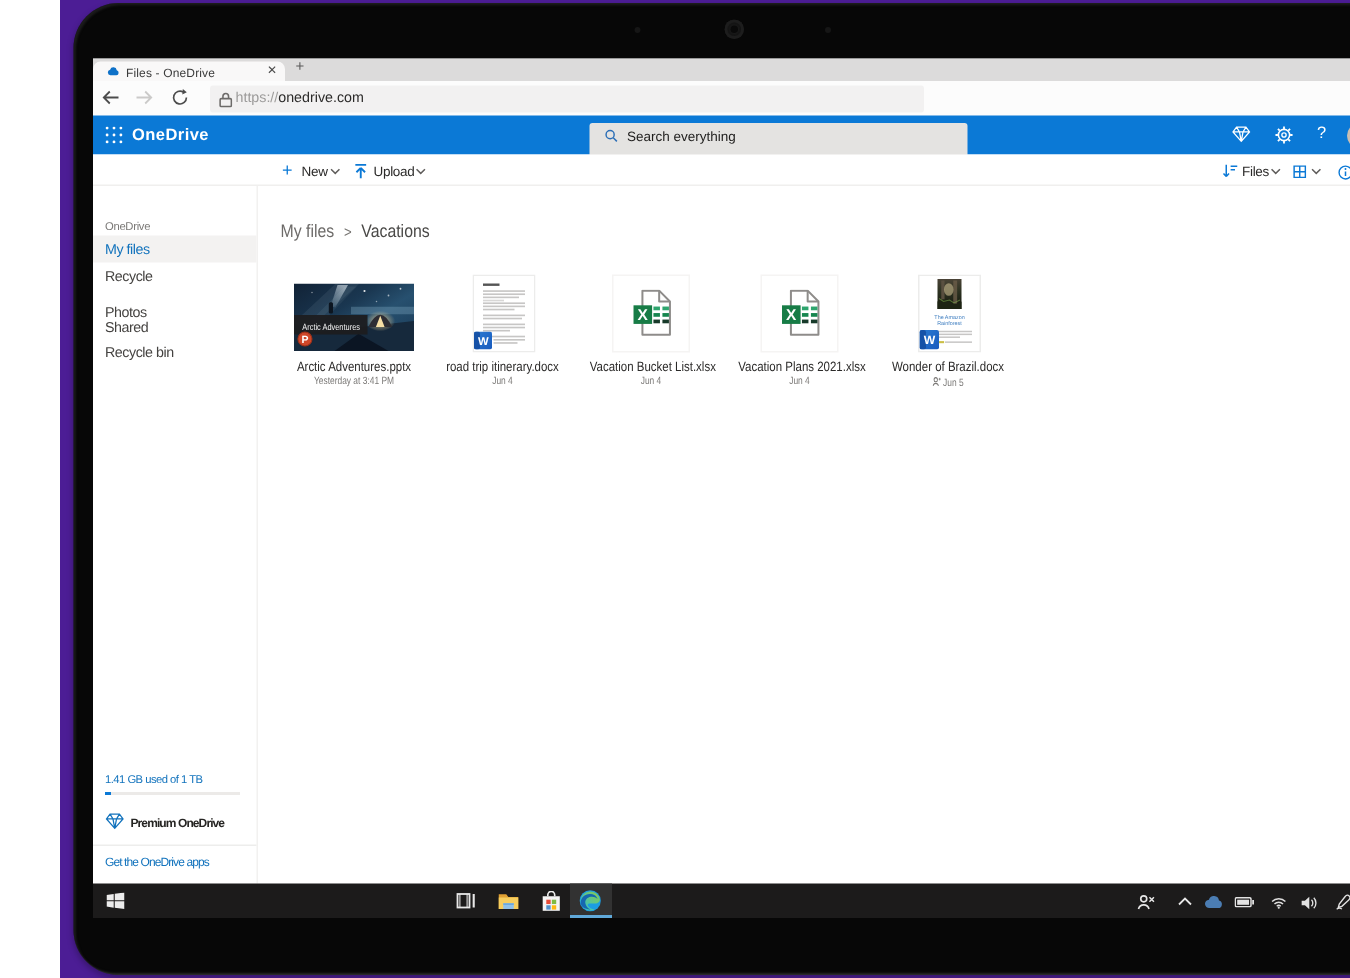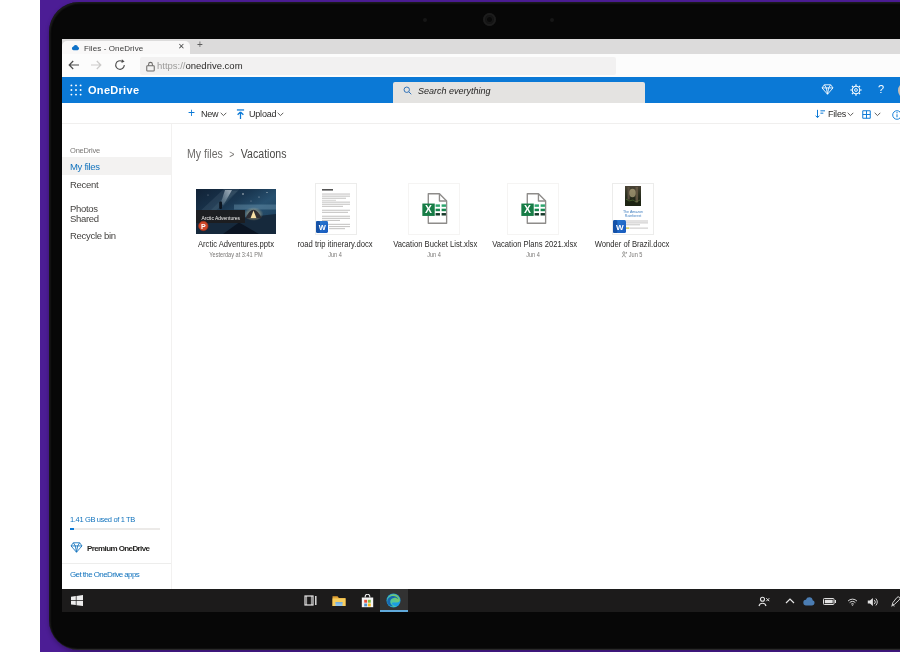--- a/index.html
+++ b/index.html
@@ -19,21 +19,21 @@
   #tab .close { position:absolute; left:116px; top:1px; font-size:8px; color:#4a4a4a; }
   #newtab { position:absolute; left:135px; top:0px; font-size:10px; color:#5c5c5c; font-weight:400;}
   #addrbar { position:absolute; left:0; top:15px; width:856px; height:23px; background:#fcfcfc; }
   #urlfield { position:absolute; left:78px; top:2.5px; width:476px; height:18px; background:#f2f1f1; border-radius:2px; }
   #url { position:absolute; left:95px; top:6px; font-size:9.5px; color:#9c9b9a; }
   #url b { color:#2b2a29; font-weight:400; }
 
   
   #bluebar { position:absolute; left:0; top:38px; width:856px; height:26px; background:#0b79d6; }
   #odtitle { position:absolute; left:26px; top:6.5px; color:#fff; font-weight:700; font-size:11px; letter-spacing:0.3px; }
-  #search { position:absolute; left:331px; top:5px; width:252px; height:32px; background:#e4e3e1; border-radius:2px;font-style:italic; }
+  #search { position:absolute; left:331px; top:5px; width:252px; height:32px; background:#e4e3e1; border-radius:2px; }
   #search span { position:absolute; left:25px; top:3.5px; font-size:9px; color:#1f1e1d; }
   #qmark { position:absolute; left:816px; top:6px; color:#fff; font-size:11px; font-weight:400;}
 
   
   #toolbar { position:absolute; left:0; top:64px; width:856px; height:21px; background:#fff; border-bottom:1px solid #f0efee; }
   #molly { position:absolute; left:8px; top:22px; font-size:9px; color:#777573; letter-spacing:-0.2px;text-decoration:underline; }
   .tbtxt { position:absolute; top:6px; font-size:9px; color:#2b2a29; letter-spacing:-0.2px; }
 
   
   #sidebar { position:absolute; left:0; top:85px; width:110px; height:465px; background:#fff; border-right:1px solid #f2f1f0; }
@@ -184,21 +184,21 @@
           <circle cx="7" cy="7" r="6" fill="none" stroke="#0b79d6" stroke-width="1.3"></circle>
           <path d="M7 6 V10.2" stroke="#0b79d6" stroke-width="1.4"></path>
           <circle cx="7" cy="3.8" r="0.9" fill="#0b79d6"></circle>
         </svg>
     </div>
     <div id="sidebar">
       <span id="odlabel">OneDrive</span>
       <div id="myfiles">
           <span>My files</span>
         </div>
-      <span class="navitem" style="top:54.5px;">Recent</span>
+      <span class="navitem" style="top:54.5px;">Recycle</span>
       <span class="navitem" style="top:79px;">Photos</span>
       <span class="navitem" style="top:88.5px;">Shared</span>
       <span class="navitem" style="top:105.5px;text-align:right;">Recycle bin</span>
       <span id="quota">1.41 GB used of 1 TB</span>
       <div id="qbar">
           <i></i>
         </div>
       <svg style="position:absolute;left:8px;top:418px" width="13" height="11" viewBox="0 0 16 14">
           <path d="M4 1 H12 L15 5 L8 13 L1 5 Z M1 5 H15 M4 1 L6.5 5 L8 13 L9.5 5 L12 1" fill="none" stroke="#1273bd" stroke-width="1.1"></path>
         </svg>

